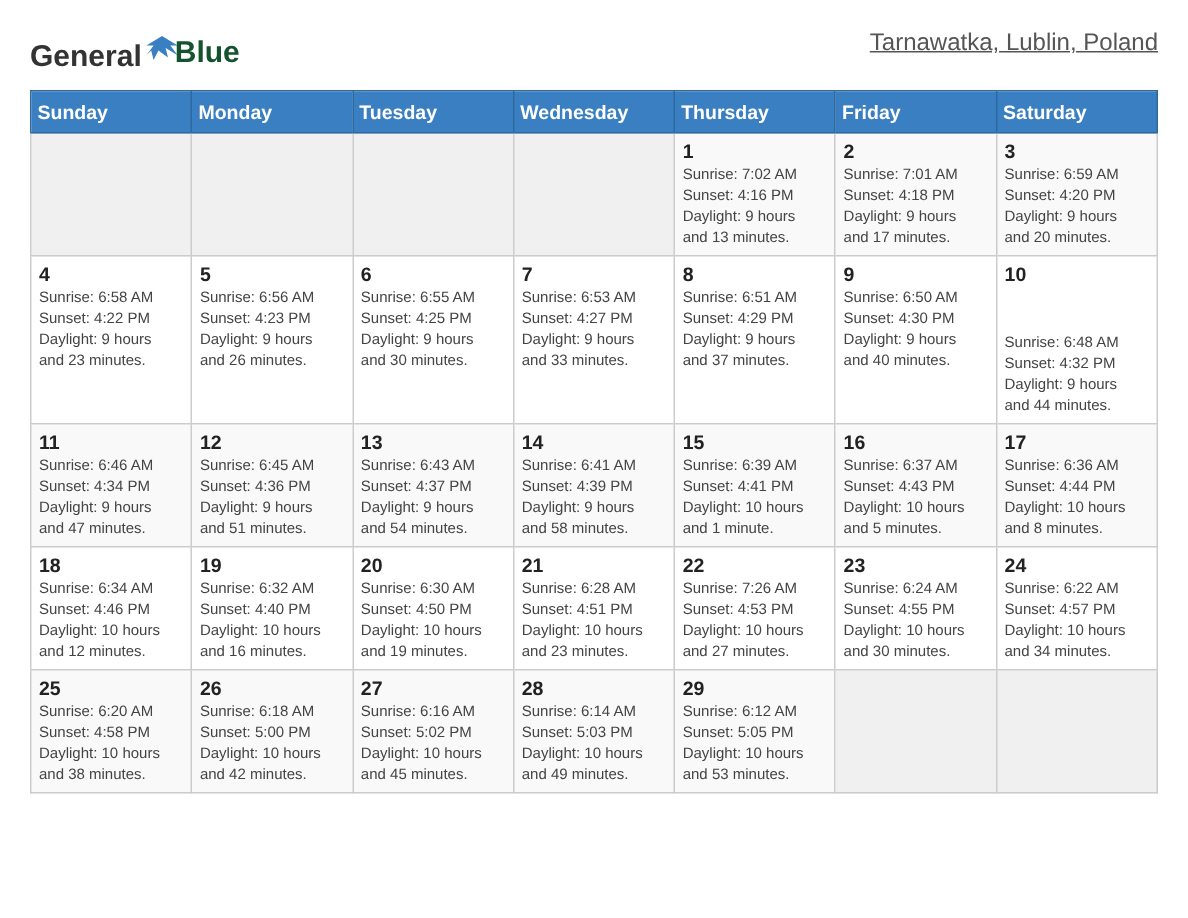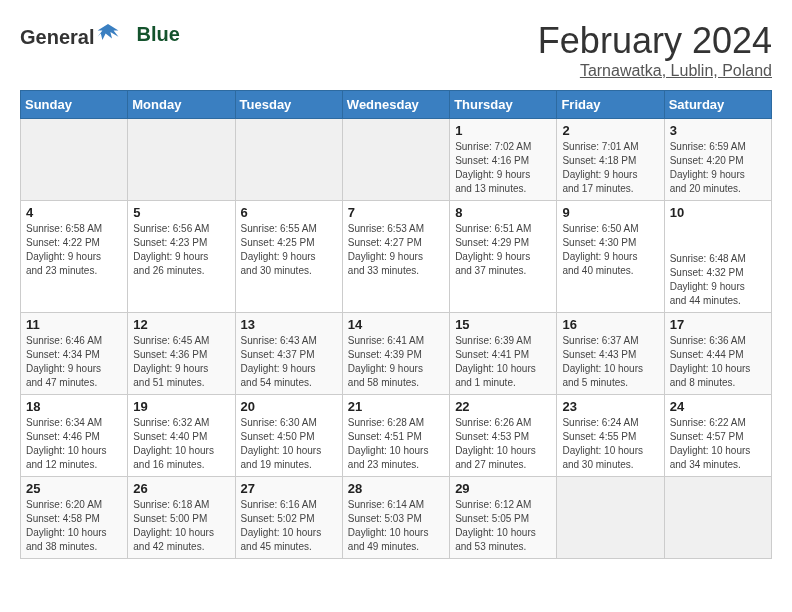--- a/index.html
+++ b/index.html
@@ -12,21 +12,21 @@
     }
     .header-area {
       display: flex;
       justify-content: space-between;
       align-items: flex-start;
       margin-bottom: 10px;
     }
     .logo {
       display: flex;
       align-items: center;
-      gap: 20px;
+      gap: 0;
     }
     .logo-icon {
       width: 24px;
       height: 24px;
       margin-left: 2px;
     }
     .title-area {
       text-align: right;
     }
     .month-title {
@@ -88,21 +88,20 @@
 <div class="header-area">
   <div class="logo">
     <span>
       <span style="font-size:20px;font-weight:bold;color:#333;">General</span><svg class="logo-icon" viewBox="0 0 30 24" xmlns="http://www.w3.org/2000/svg">
           <polygon points="15,2 28,10 22,10 28,18 18,12 20,20 12,14 8,22 6,14 2,18 8,10 2,10" fill="#3a7fc1"></polygon>
         </svg>
     </span>
     <span style="font-size:20px;font-weight:bold;color:#14532d;margin-left:-4px;">Blue</span>
   </div>
   <div class="title-area">
-    <div class="month-title">February 2024</div>
     <div class="location-title">Tarnawatka, Lublin, Poland</div>
   </div>
 </div>
 
 <table>
   <thead>
     <tr>
     <th>Sunday</th>
         <th>Monday</th>
         <th>Tuesday</th>
@@ -266,21 +265,21 @@
         </td>
         <td>
           <span class="day-number">21</span>
           <div class="day-info" style="white-space: pre-line;">Sunrise: 6:28 AM
 Sunset: 4:51 PM
 Daylight: 10 hours
 and 23 minutes.</div>
         </td>
         <td>
           <span class="day-number">22</span>
-          <div class="day-info" style="white-space: pre-line;">Sunrise: 6:26 AM
+          <div class="day-info" style="white-space: pre-line;">Sunrise: 7:26 AM
 Sunset: 4:53 PM
 Daylight: 10 hours
 and 27 minutes.</div>
         </td>
         <td>
           <span class="day-number">23</span>
           <div class="day-info" style="white-space: pre-line;">Sunrise: 6:24 AM
 Sunset: 4:55 PM
 Daylight: 10 hours
 and 30 minutes.</div>

